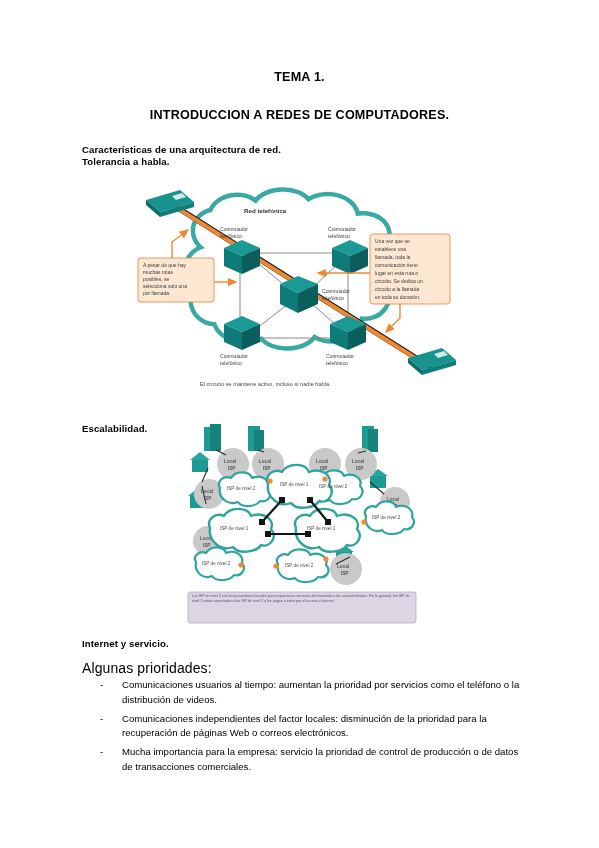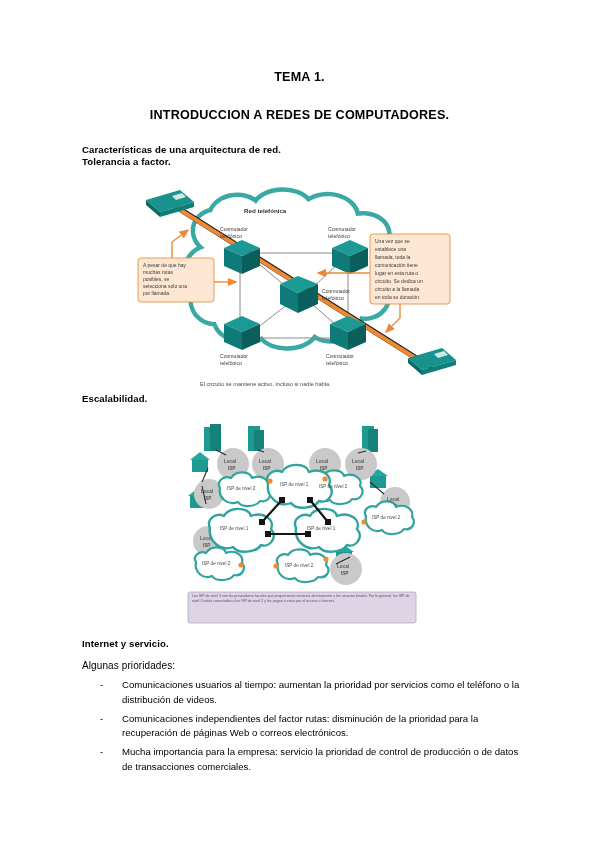--- a/index.html
+++ b/index.html
@@ -22,21 +22,21 @@
     text-align:center;font-weight:bold;font-size:12.6px;letter-spacing:.2px;
   }
   .title2{
     position:absolute;left:0;top:96px;width:599px;
     text-align:center;font-weight:bold;font-size:12.6px;letter-spacing:.2px;margin-top:12px;
   }
   .h-sub{
     position:absolute;left:82px;font-weight:bold;font-size:9.6px;letter-spacing:.1px;
   }
   .p-norm{
-    position:absolute;left:82px;font-size:10px;letter-spacing:.1px;text-align:right;
+    position:absolute;left:82px;font-size:14px;letter-spacing:.1px;text-align:right;
   }
   .bullets{
     position:absolute;left:82px;top:678px;width:440px;font-size:9.6px;
   }
   .bul{
     display:flex;margin-bottom:4.5px;line-height:14.6px;
   }
   .bul .dash{width:40px;flex:0 0 40px;padding-left:18px;box-sizing:border-box;}
   .bul .btxt{flex:1;}
 
@@ -54,21 +54,21 @@
 </style>
 </head>
 <body>
 
 <div class="page">
 
   <div class="title1">TEMA 1.</div>
   <div class="title2">INTRODUCCION A REDES DE COMPUTADORES.</div>
 
   <div class="h-sub" style="top:144px">Características de una arquitectura de red.</div>
-  <div class="h-sub" style="top:156px">Tolerancia a factor.</div>
+  <div class="h-sub" style="top:156px">Tolerancia a habla.</div>
 
   <div id="fig1">
     <svg width="340" height="208" viewBox="0 0 340 208" xmlns="http://www.w3.org/2000/svg">
       <defs>
         <marker id="arrOr" markerWidth="7" markerHeight="7" refX="6" refY="3" orient="auto">
           <path d="M0,0 L7,3 L0,6 z" fill="#ef8833"></path>
         </marker>
       </defs>
 
       <g fill="none" stroke="#3ba9a3" stroke-width="9" stroke-linecap="round" stroke-linejoin="round">
@@ -186,21 +186,21 @@
         <text class="boxtxt" x="243" y="105">circuito a la llamada</text>
         <text class="boxtxt" x="243" y="113">en toda su duración.</text>
       </g>
       <line x1="238" y1="87" x2="186" y2="87" stroke="#ef8833" stroke-width="1.4" marker-end="url(#arrOr)"></line>
       <path d="M268,118 L268,132 L254,146" fill="none" stroke="#ef8833" stroke-width="1.4" marker-end="url(#arrOr)"></path>
 
       <text class="cap" x="68" y="200">El circuito se mantiene activo, incluso si nadie habla.</text>
     </svg>
   </div>
 
-  <div class="h-sub" style="top:393px">Escalabilidad.</div>
+  <div class="h-sub" style="top:423px">Escalabilidad.</div>
 
   <div id="fig2">
     <svg width="232" height="202" viewBox="0 0 232 202" xmlns="http://www.w3.org/2000/svg">
 
       <g>
         <rect x="18" y="3" width="13" height="24" fill="#1d9a92"></rect>
         <rect x="24" y="0" width="11" height="27" fill="#15837c"></rect>
       </g>
       <g>
         <rect x="62" y="2" width="12" height="25" fill="#1d9a92"></rect>
@@ -344,21 +344,21 @@
   <div class="h-sub" style="top:638px">Internet y servicio.</div>
   <div class="p-norm" style="top:660px">Algunas prioridades:</div>
 
   <div class="bullets">
     <div class="bul">
       <span class="dash">-</span>
       <span class="btxt">Comunicaciones usuarios al tiempo: aumentan la prioridad por servicios como el teléfono o la distribución de videos.</span>
     </div>
     <div class="bul">
       <span class="dash">-</span>
-      <span class="btxt">Comunicaciones independientes del factor rutas: disminución de la prioridad para la recuperación de páginas Web o correos electrónicos.</span>
+      <span class="btxt">Comunicaciones independientes del factor locales: disminución de la prioridad para la recuperación de páginas Web o correos electrónicos.</span>
     </div>
     <div class="bul">
       <span class="dash">-</span>
       <span class="btxt">Mucha importancia para la empresa: servicio la prioridad de control de producción o de datos de transacciones comerciales.</span>
     </div>
   </div>
 
 </div>
 
 </body></html>

